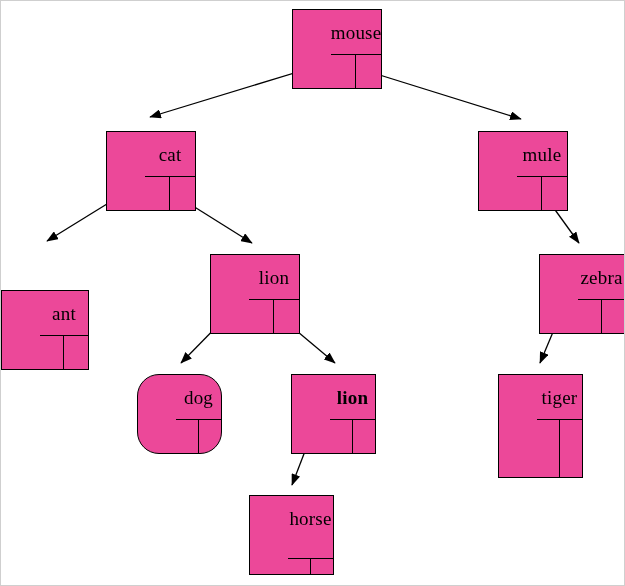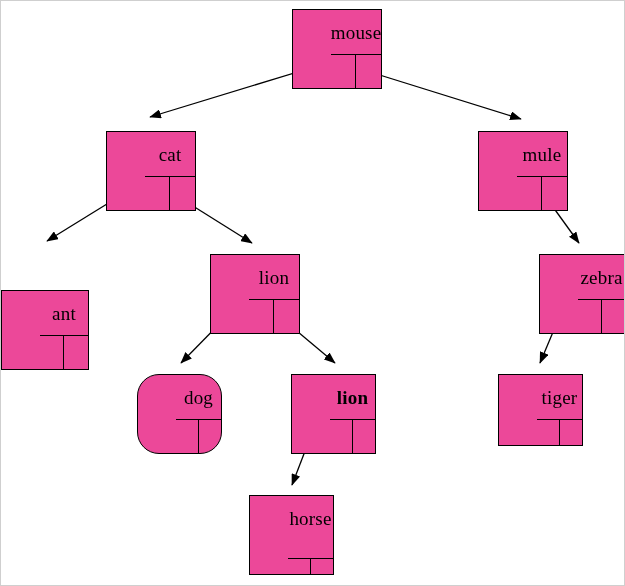--- a/index.html
+++ b/index.html
@@ -137,21 +137,21 @@
           <div class="ptr-cell right"></div>
         </div>
       </div>
       <div class="node" style="left: 290px; top: 373px; width: 85px; height: 80px;">
         <div class="node-label" style="height: 44px; font-weight: bold;">lion</div>
         <div class="node-pointers">
           <div class="ptr-cell left"></div>
           <div class="ptr-cell right"></div>
         </div>
       </div>
-      <div class="node" style="left: 497px; top: 373px; width: 85px; height: 72px; text-align: right;">
+      <div class="node" style="left: 497px; top: 373px; width: 85px; height: 104px; text-align: right;">
         <div class="node-label" style="height: 44px;">tiger</div>
         <div class="node-pointers">
           <div class="ptr-cell left"></div>
           <div class="ptr-cell right"></div>
         </div>
       </div>
       <div class="node" style="left: 248px; top: 494px; width: 85px; height: 80px; gap: 18px;">
         <div class="node-label" style="height: 44px;">horse</div>
         <div class="node-pointers">
           <div class="ptr-cell left"></div>

